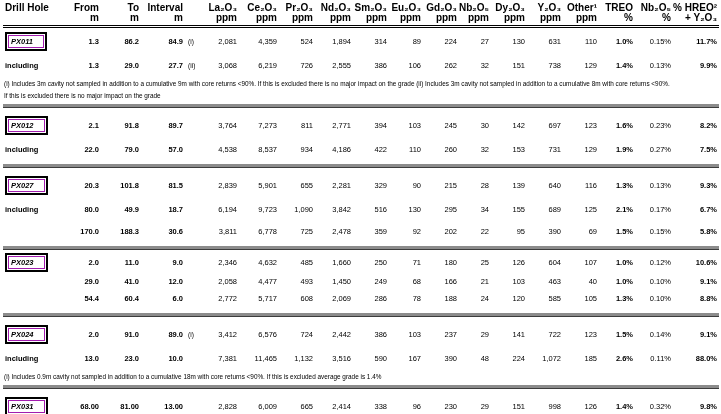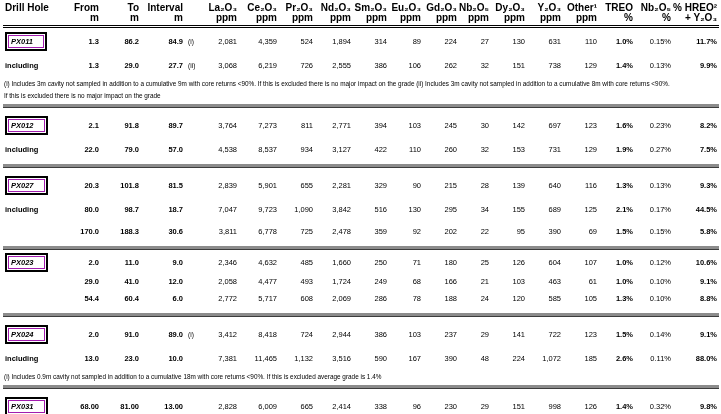--- a/index.html
+++ b/index.html
@@ -187,21 +187,21 @@
         </tr>
         <tr>
           <td class="c-hole">including</td>
           <td class="num bold">22.0</td>
           <td class="num bold">79.0</td>
           <td class="num bold">57.0</td>
           <td class="c-note"></td>
           <td class="num">4,538</td>
           <td class="num">8,537</td>
           <td class="num">934</td>
-          <td class="num">3,127</td>
+          <td class="num">4,186</td>
           <td class="num">422</td>
           <td class="num">110</td>
           <td class="num">260</td>
           <td class="num">32</td>
           <td class="num">153</td>
           <td class="num">731</td>
           <td class="num">129</td>
           <td class="num bold">1.9%</td>
           <td class="num">0.27%</td>
           <td class="num bold">7.5%</td>
@@ -232,37 +232,37 @@
           <td class="num">139</td>
           <td class="num">640</td>
           <td class="num">116</td>
           <td class="num bold">1.3%</td>
           <td class="num">0.13%</td>
           <td class="num bold">9.3%</td>
         </tr>
         <tr>
           <td class="c-hole">including</td>
           <td class="num bold">80.0</td>
-          <td class="num bold">98.7</td>
+          <td class="num bold">49.9</td>
           <td class="num bold">18.7</td>
           <td class="c-note"></td>
-          <td class="num">7,047</td>
+          <td class="num">6,194</td>
           <td class="num">9,723</td>
           <td class="num">1,090</td>
           <td class="num">3,842</td>
           <td class="num">516</td>
           <td class="num">130</td>
           <td class="num">295</td>
           <td class="num">34</td>
           <td class="num">155</td>
           <td class="num">689</td>
           <td class="num">125</td>
           <td class="num bold">2.1%</td>
           <td class="num">0.17%</td>
-          <td class="num bold">44.5%</td>
+          <td class="num bold">6.7%</td>
         </tr>
         <tr>
           <td class="c-hole"></td>
           <td class="num bold">170.0</td>
           <td class="num bold">188.3</td>
           <td class="num bold">30.6</td>
           <td class="c-note"></td>
           <td class="num">3,811</td>
           <td class="num">6,778</td>
           <td class="num">725</td>
@@ -310,28 +310,28 @@
         </tr>
         <tr class="compact">
           <td class="c-hole"></td>
           <td class="num bold">29.0</td>
           <td class="num bold">41.0</td>
           <td class="num bold">12.0</td>
           <td class="c-note"></td>
           <td class="num">2,058</td>
           <td class="num">4,477</td>
           <td class="num">493</td>
-          <td class="num">1,724</td>
+          <td class="num">1,450</td>
           <td class="num">249</td>
           <td class="num">68</td>
           <td class="num">166</td>
           <td class="num">21</td>
           <td class="num">103</td>
           <td class="num">463</td>
-          <td class="num">61</td>
+          <td class="num">40</td>
           <td class="num bold">1.0%</td>
           <td class="num">0.10%</td>
           <td class="num bold">9.1%</td>
         </tr>
         <tr class="compact">
           <td class="c-hole"></td>
           <td class="num bold">54.4</td>
           <td class="num bold">60.4</td>
           <td class="num bold">6.0</td>
           <td class="c-note"></td>
@@ -359,23 +359,23 @@
         </tr>
       </tbody>
       <tbody class="section">
         <tr>
           <td class="c-hole"><span class="hole-box">PX024</span></td>
           <td class="num bold">2.0</td>
           <td class="num bold">91.0</td>
           <td class="num bold">89.0</td>
           <td class="c-note">(i)</td>
           <td class="num">3,412</td>
-          <td class="num">8,418</td>
+          <td class="num">6,576</td>
           <td class="num">724</td>
-          <td class="num">2,944</td>
+          <td class="num">2,442</td>
           <td class="num">386</td>
           <td class="num">103</td>
           <td class="num">237</td>
           <td class="num">29</td>
           <td class="num">141</td>
           <td class="num">722</td>
           <td class="num">123</td>
           <td class="num bold">1.5%</td>
           <td class="num">0.14%</td>
           <td class="num bold">9.1%</td>

